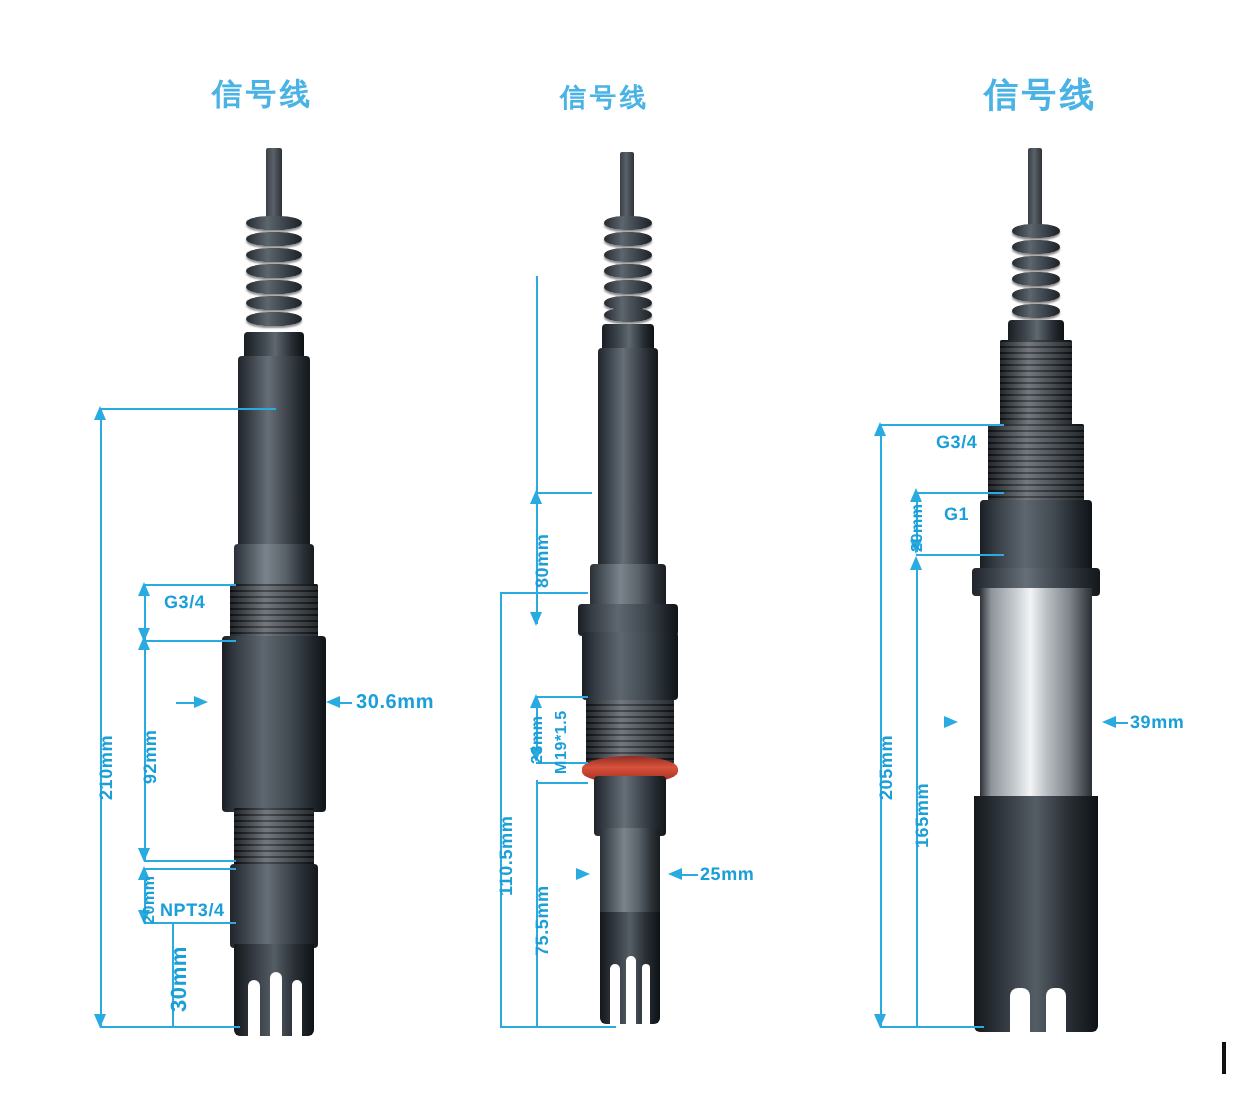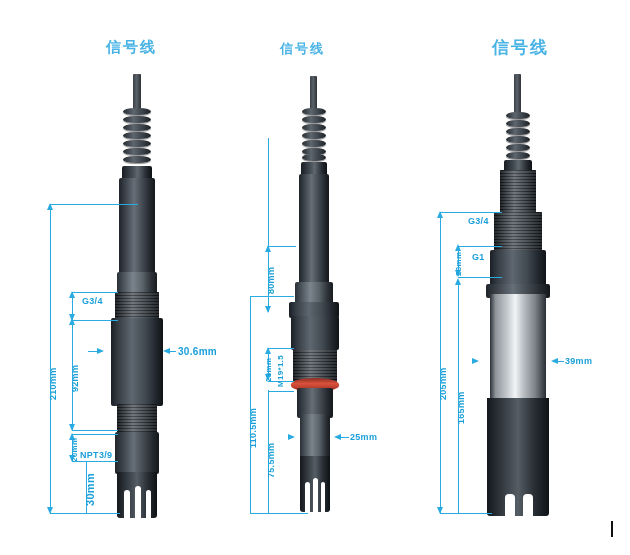--- a/index.html
+++ b/index.html
@@ -108,21 +108,21 @@
     <div class="arw lf" style="left:163px;top:348px;"></div>
     <div class="dim-h" style="left:170px;top:351px;width:6px;"></div>
     <div class="dlbl" style="left:178px;top:346px;font-size:10px;">30.6mm</div>
 
     <div class="dim-v" style="left:72px;top:434px;height:26px;"></div>
     <div class="arw up" style="left:69px;top:433px;"></div>
     <div class="arw dn" style="left:69px;top:455px;"></div>
     <div class="tick" style="left:72px;top:434px;width:46px;"></div>
     <div class="tick" style="left:72px;top:461px;width:46px;"></div>
     <div class="dlbl rot" style="left:70px;top:462px;font-size:8px;">20mm</div>
-    <div class="dlbl" style="left:80px;top:450px;">NPT3/9</div>
+    <div class="dlbl" style="left:80px;top:450px;">NPT3/4</div>
 
     <div class="dim-v" style="left:86px;top:462px;height:52px;"></div>
     <div class="dlbl rot" style="left:84px;top:506px;font-size:11px;">30mm</div>
   </div>
 
   <div>
     <div class="hdr" style="left:280px;top:40px;font-size:13px;">信号线</div>
 
     <div class="cable" style="left:310px;top:76px;width:7px;height:36px;"></div>
     <div class="coil" style="left:302px;top:108px;width:24px;height:58px;">

